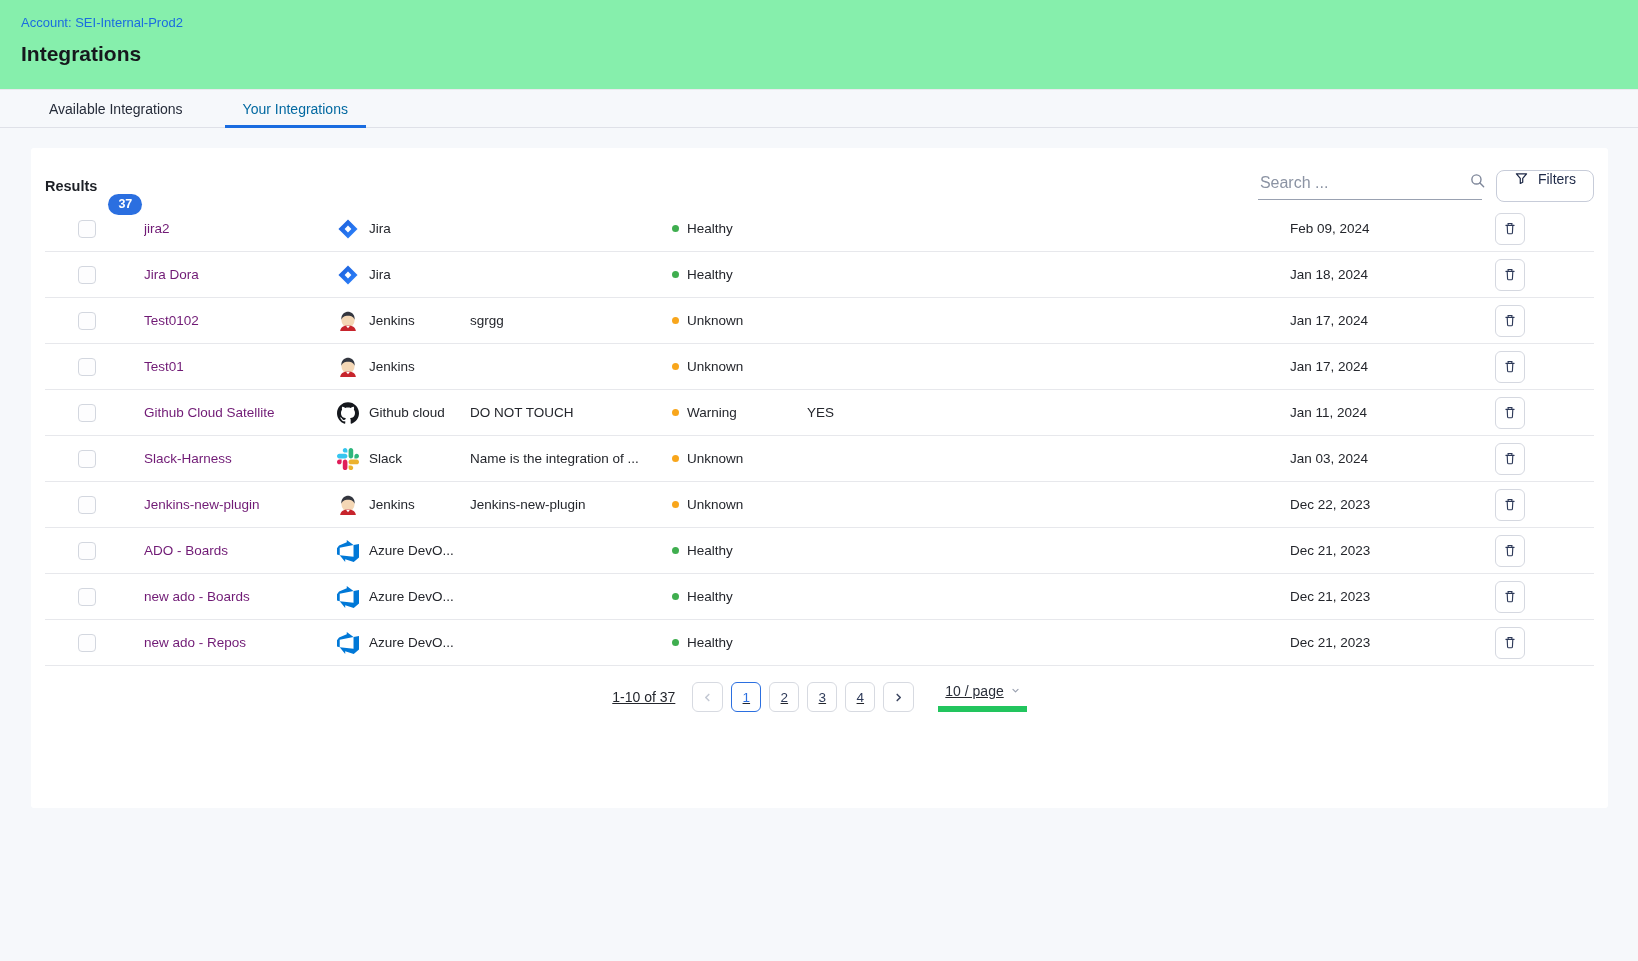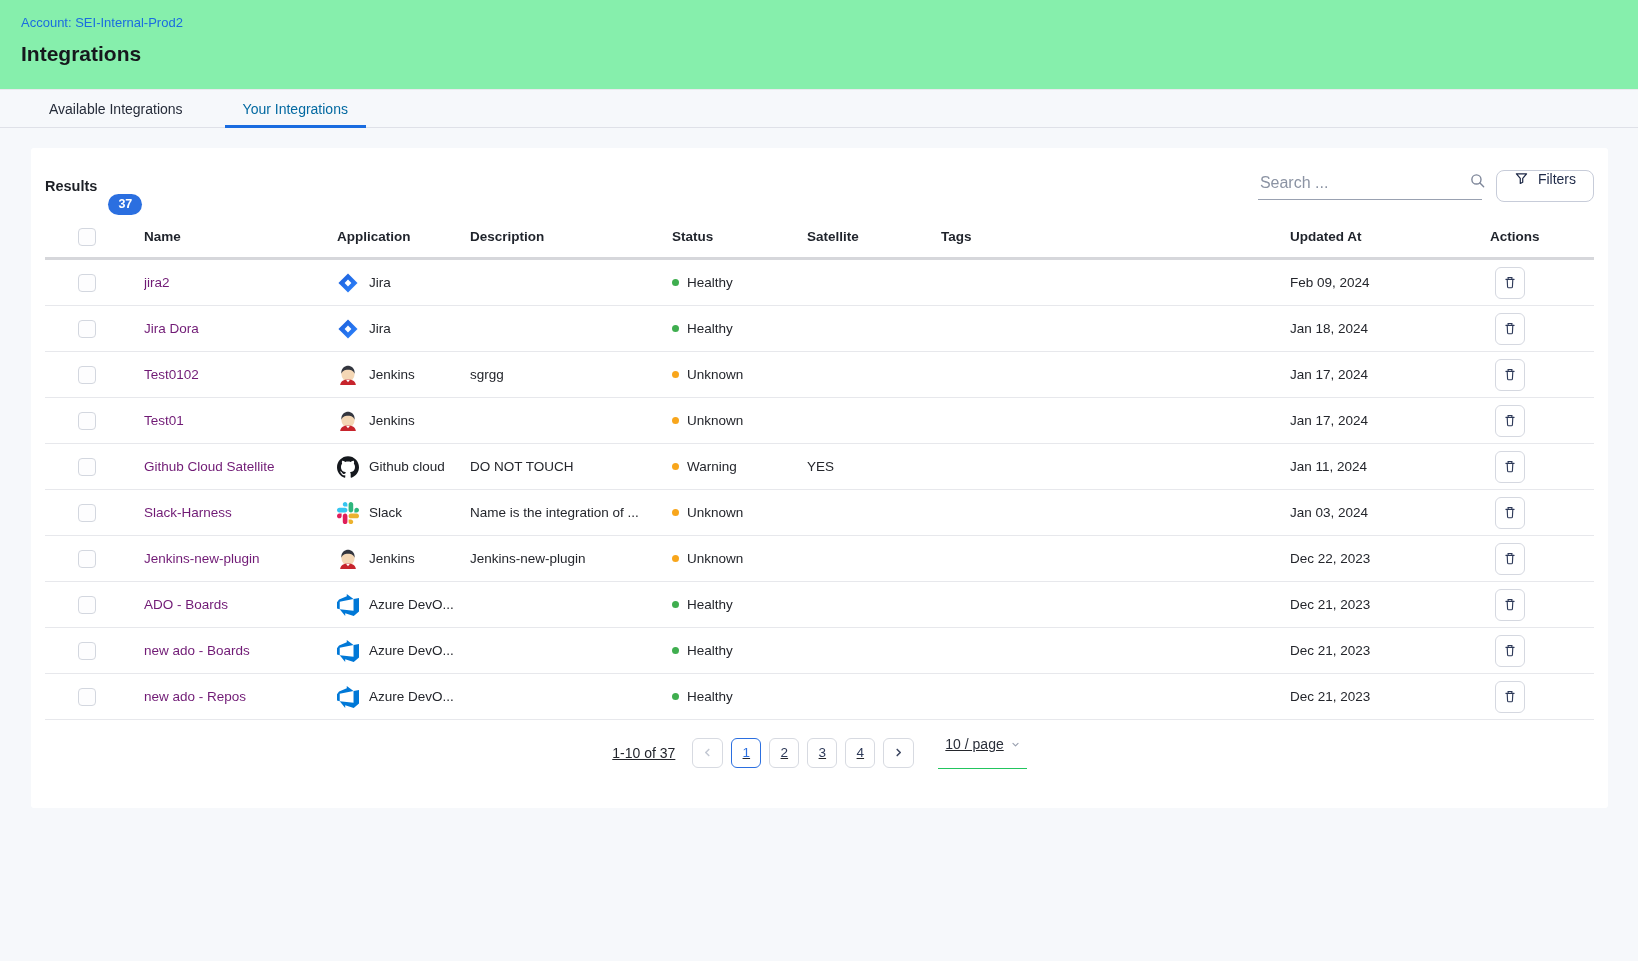--- a/index.html
+++ b/index.html
@@ -54,21 +54,21 @@
   .app-icon, .app-icon svg { width:22px; height:22px; display:block; flex:0 0 auto; }
   .trash-btn { width:30px; height:32px; border:1px solid #d5d8e0; border-radius:6px; background:#fff; display:flex; align-items:center; justify-content:center; cursor:pointer; margin-left:5px; }
 
   
   .pagination { display:flex; align-items:center; justify-content:center; gap:8px; margin-top:16px;text-decoration:underline; }
   .range { font-size:14px; color:#23262d; margin-right:9px; }
   .page-btn, .nav-btn { min-width:30px; height:30px; border:1px solid #d7dae1; border-radius:6px; background:#fff; font-size:13.5px; color:#2e3a59; display:flex; align-items:center; justify-content:center; cursor:pointer; font-family:inherit; padding:0 9px; }
   .page-btn.active { border-color:#2b6fe0; color:#2b6fe0; }
   .nav-btn.prev { color:#c3c8d3; }
   .nav-btn.next { color:#3c4660; }
-  .page-size { display:flex; align-items:center; gap:7px; margin-left:16px; border-bottom:1px solid #22c55e; padding:0 7px 16px; font-size:14px; color:#2a2f3a; cursor:pointer; }
+  .page-size { display:flex; align-items:center; gap:7px; margin-left:16px; border-bottom:6px solid #22c55e; padding:0 7px 7px; font-size:14px; color:#2a2f3a; cursor:pointer; }
   .chev { color:#9aa1b0; display:block; }
 </style>
 </head>
 <body>
 
 <svg width="0" height="0" style="position:absolute" aria-hidden="true">
   <defs>
     <linearGradient id="jira-grad" x1="0" y1="0" x2="1" y2="1">
       <stop offset="0" stop-color="#1a5cd8"></stop>
       <stop offset="1" stop-color="#2f86ff"></stop>
@@ -107,33 +107,20 @@
         <span>
           <svg width="15" height="15" viewBox="0 0 16 16">
               <path d="M2.6 3h10.8l-4.1 4.9v4.1l-2.6 1.3V7.9z" fill="none" stroke="#1e2947" stroke-width="1.3" stroke-linejoin="round"></path>
             </svg>
         </span>
         <span>Filters</span>
       </button>
     </div>
   </div>
 
-  <div class="thead">
-    <div class="cell c-check">
-        <span class="checkbox"></span>
-      </div>
-    <div class="cell c-name">Name</div>
-    <div class="cell c-app">Application</div>
-    <div class="cell c-desc">Description</div>
-    <div class="cell c-status">Status</div>
-    <div class="cell c-sat">Satellite</div>
-    <div class="cell c-tags">Tags</div>
-    <div class="cell c-upd">Updated At</div>
-    <div class="cell c-actions">Actions</div>
-  </div>
 
   <div id="table-body">
       <div class="trow">
     <div class="cell c-check">
           <span class="checkbox"></span>
         </div>
     <div class="cell c-name"><a href="#" class="link">jira2</a></div>
     <div class="cell c-app">
       <span class="app-icon">
             <svg viewBox="0 0 24 24">

